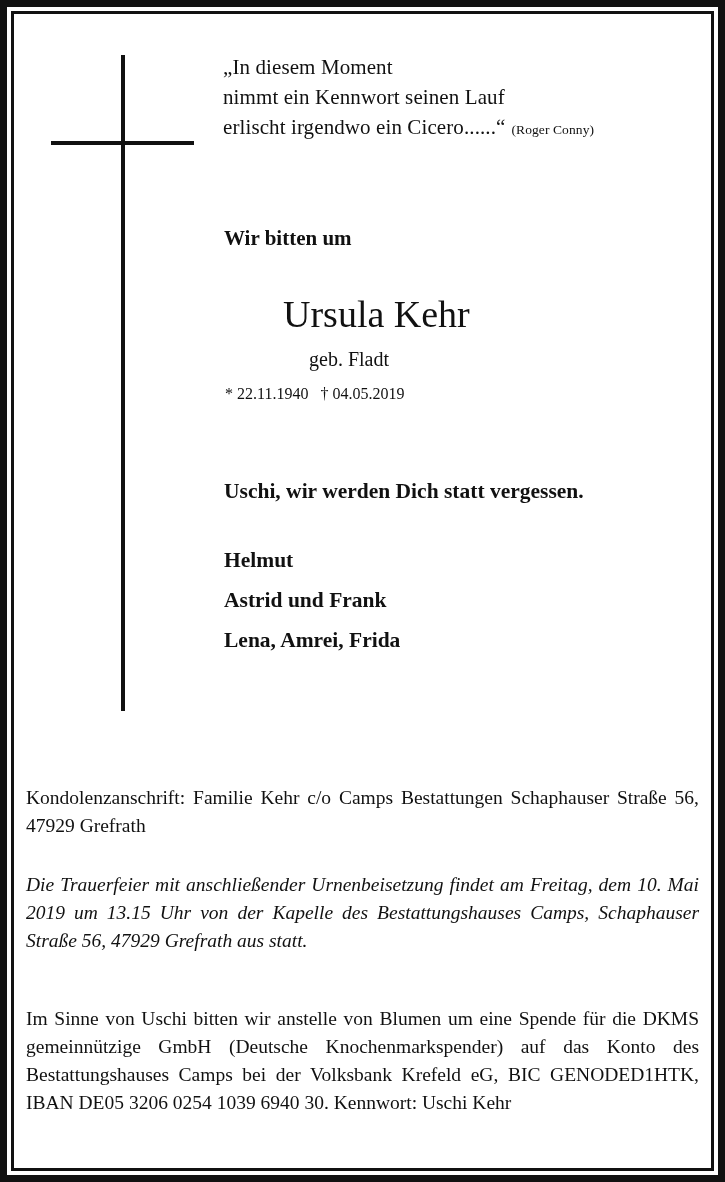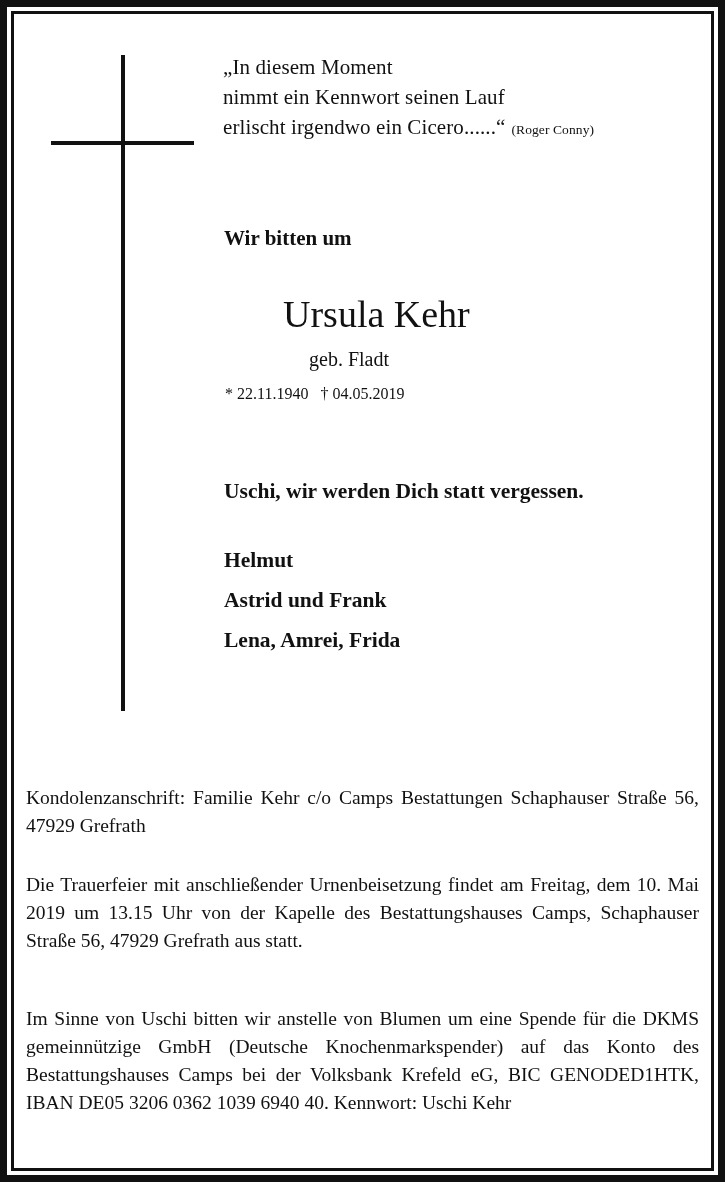--- a/index.html
+++ b/index.html
@@ -23,21 +23,21 @@
   .dates .gap { display:inline-block; width:12px; }
   .farewell { position:absolute; left:224px; top:479px; font-size:21.5px; font-weight:bold;
               font-family:"Liberation Serif", serif; white-space:nowrap; }
   .mourners { position:absolute; left:224px; top:544px; font-size:21.5px; font-weight:bold;
               font-family:"Liberation Serif", serif; }
   .mourners .m { display:block; line-height:32px; white-space:nowrap; }
   .mourners .grp { margin-bottom:8px; }
   .para { position:absolute; left:26px; width:673px; font-size:19.5px; line-height:28px;
           font-family:"Liberation Serif", serif; text-align:justify; text-align-last:left; }
   .p-address { top:771px;margin-top:13px; }
-  .p-service { top:871px; }
+  .p-service { top:871px;font-style:italic; }
   .p-donation { top:1005px; }
 </style>
 </head>
 <body>
 
 <div class="outer"></div>
 <div class="inner"></div>
 
 <div>
   <div class="cross-v"></div>
@@ -67,13 +67,13 @@
   <div class="grp">
     <span class="m">Astrid und Frank</span>
   </div>
   <div class="grp">
     <span class="m">Lena, Amrei, Frida</span>
   </div>
 </div>
 
 <div class="para p-address">Kondolenzanschrift: Familie Kehr c/o Camps Bestattungen Schaphauser Straße 56, 47929 Grefrath</div>
 <div class="para p-service">Die Trauerfeier mit anschließender Urnenbeisetzung findet am Freitag, dem 10. Mai 2019 um 13.15 Uhr von der Kapelle des Bestattungshauses Camps, Schaphauser Straße 56, 47929 Grefrath aus statt.</div>
-<div class="para p-donation">Im Sinne von Uschi bitten wir anstelle von Blumen um eine Spende für die DKMS gemeinnützige GmbH (Deutsche Knochenmarkspender) auf das Konto des Bestattungshauses Camps bei der Volksbank Krefeld eG, BIC GENODED1HTK, IBAN DE05 3206 0362 1039 6940 40. Kennwort: Uschi Kehr</div>
+<div class="para p-donation">Im Sinne von Uschi bitten wir anstelle von Blumen um eine Spende für die DKMS gemeinnützige GmbH (Deutsche Knochenmarkspender) auf das Konto des Bestattungshauses Camps bei der Volksbank Krefeld eG, BIC GENODED1HTK, IBAN DE05 3206 0254 1039 6940 30. Kennwort: Uschi Kehr</div>
 
 </body></html>

